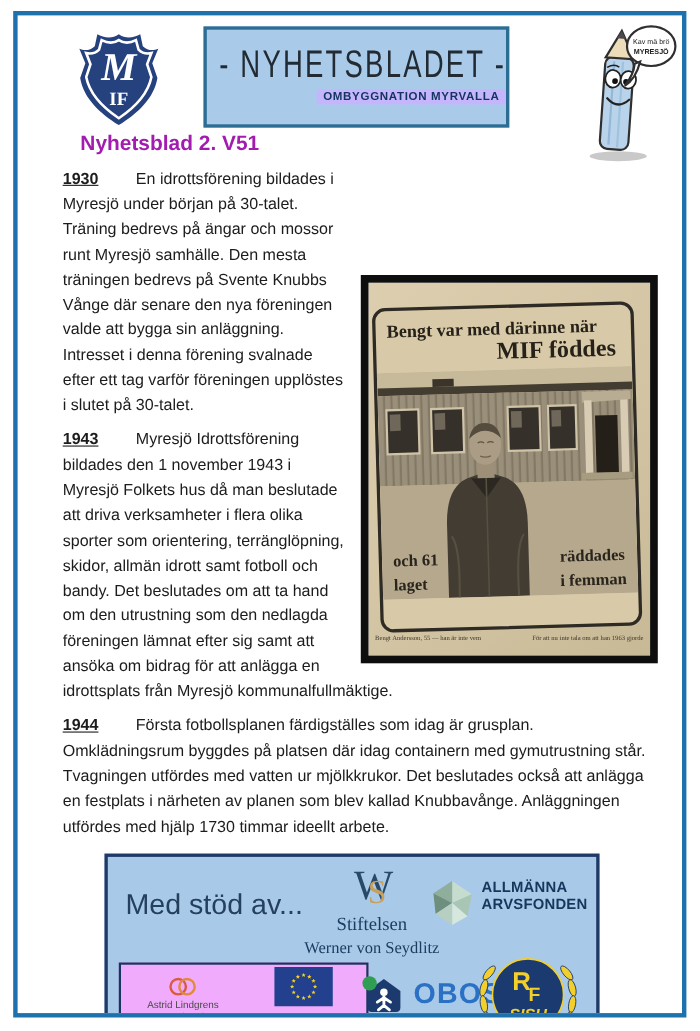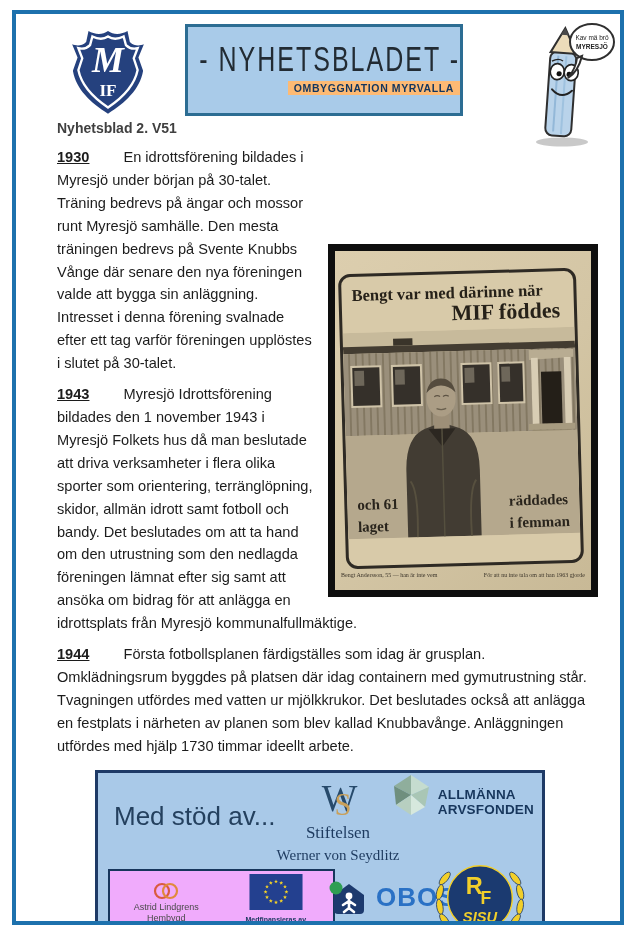--- a/index.html
+++ b/index.html
@@ -15,26 +15,26 @@
   .title-box {
     position:absolute; left:128px; top:0; width:278px; height:92px;
     background:#a9cbe9; border:3px solid #2c6d93;
     display:flex; flex-direction:column; align-items:flex-end; justify-content:center;
   }
   .title-text {
     display:inline-block; transform:scaleY(1.4);
     font-size:25px; font-weight:500; letter-spacing:2px; color:#222b33; white-space:nowrap;
   }
   .subtitle {
-    margin-top:7px; background:#fdba74; color:#12355e;
+    margin-top:7px; background:#c4b5fd; color:#12355e;
     font-size:10.5px; font-weight:bold; letter-spacing:.6px; padding:1px 6px;margin-left:13px;
   }
   .pencil { position:absolute; right:-20px; top:-4px; width:106px; height:130px; }
   
-  .edition { font-size:14px; font-weight:bold; color:#404040; margin:12px 0 10px; }
+  .edition { font-size:19px; font-weight:bold; color:#a21caf; margin:12px 16px 10px; }
   .body-text { font-size:14.6px; line-height:22.9px; color:#1c1c1c; }
   .body-text p { margin:0 0 8px; }
   .year { font-weight:bold; text-decoration:underline; }
   .gap { display:inline-block; width:34px; }
   
   .photo-wrap {
     float:right; width:270px; height:353px; margin:98px 0 0 14px;
     display:block; border:7px solid #0e0e0e;
     background:linear-gradient(135deg,#dcceae 0%,#d3c5a4 55%,#c8b996 100%);
     position:relative; overflow:hidden;
@@ -61,21 +61,21 @@
   
   .footer {
     clear:both; position:relative; margin:12px 0 0 38px;
     width:450px; height:178px; background:#a9c9e8; border:3px solid #1e3a66;
   }
   .med-stod { position:absolute; left:16px; top:28px; font-size:26px; color:#24405e; }
   .ws-block { position:absolute; left:135px; top:4px; width:210px; text-align:center; color:#1d3a5f; }
   .ws-mono  { width:54px; height:42px; }
   .ws-l1 { font-family:"Liberation Serif",serif; font-size:17px; line-height:20px; }
   .ws-l2 { font-family:"Liberation Serif",serif; font-size:15px; line-height:24px; white-space:nowrap; }
-  .arv-block { position:absolute; right:8px; top:0; display:flex; align-items:flex-end; gap:7px; }
+  .arv-block { position:absolute; right:8px; top:20px; display:flex; align-items:flex-start; gap:7px; }
   .arv-txt { font-size:13.5px; font-weight:bold; color:#17365c; line-height:15px; letter-spacing:.2px; }
   .white-box {
     position:absolute; left:10px; top:96px; width:227px; height:68px;
     background:#f0abfc; border:2px solid #17365c;
     display:flex; align-items:center; justify-content:space-around; padding:2px;
   }
   .alh { text-align:center; color:#4a4a4a; font-size:9px; line-height:10.5px; }
   .eu  { text-align:center; }
   .eu-txt { margin-top:2px; font-size:7px; font-weight:bold; color:#17365c; line-height:8px; }
   .obos-block { position:absolute; left:228px; top:106px; display:flex; align-items:center; gap:6px; }

